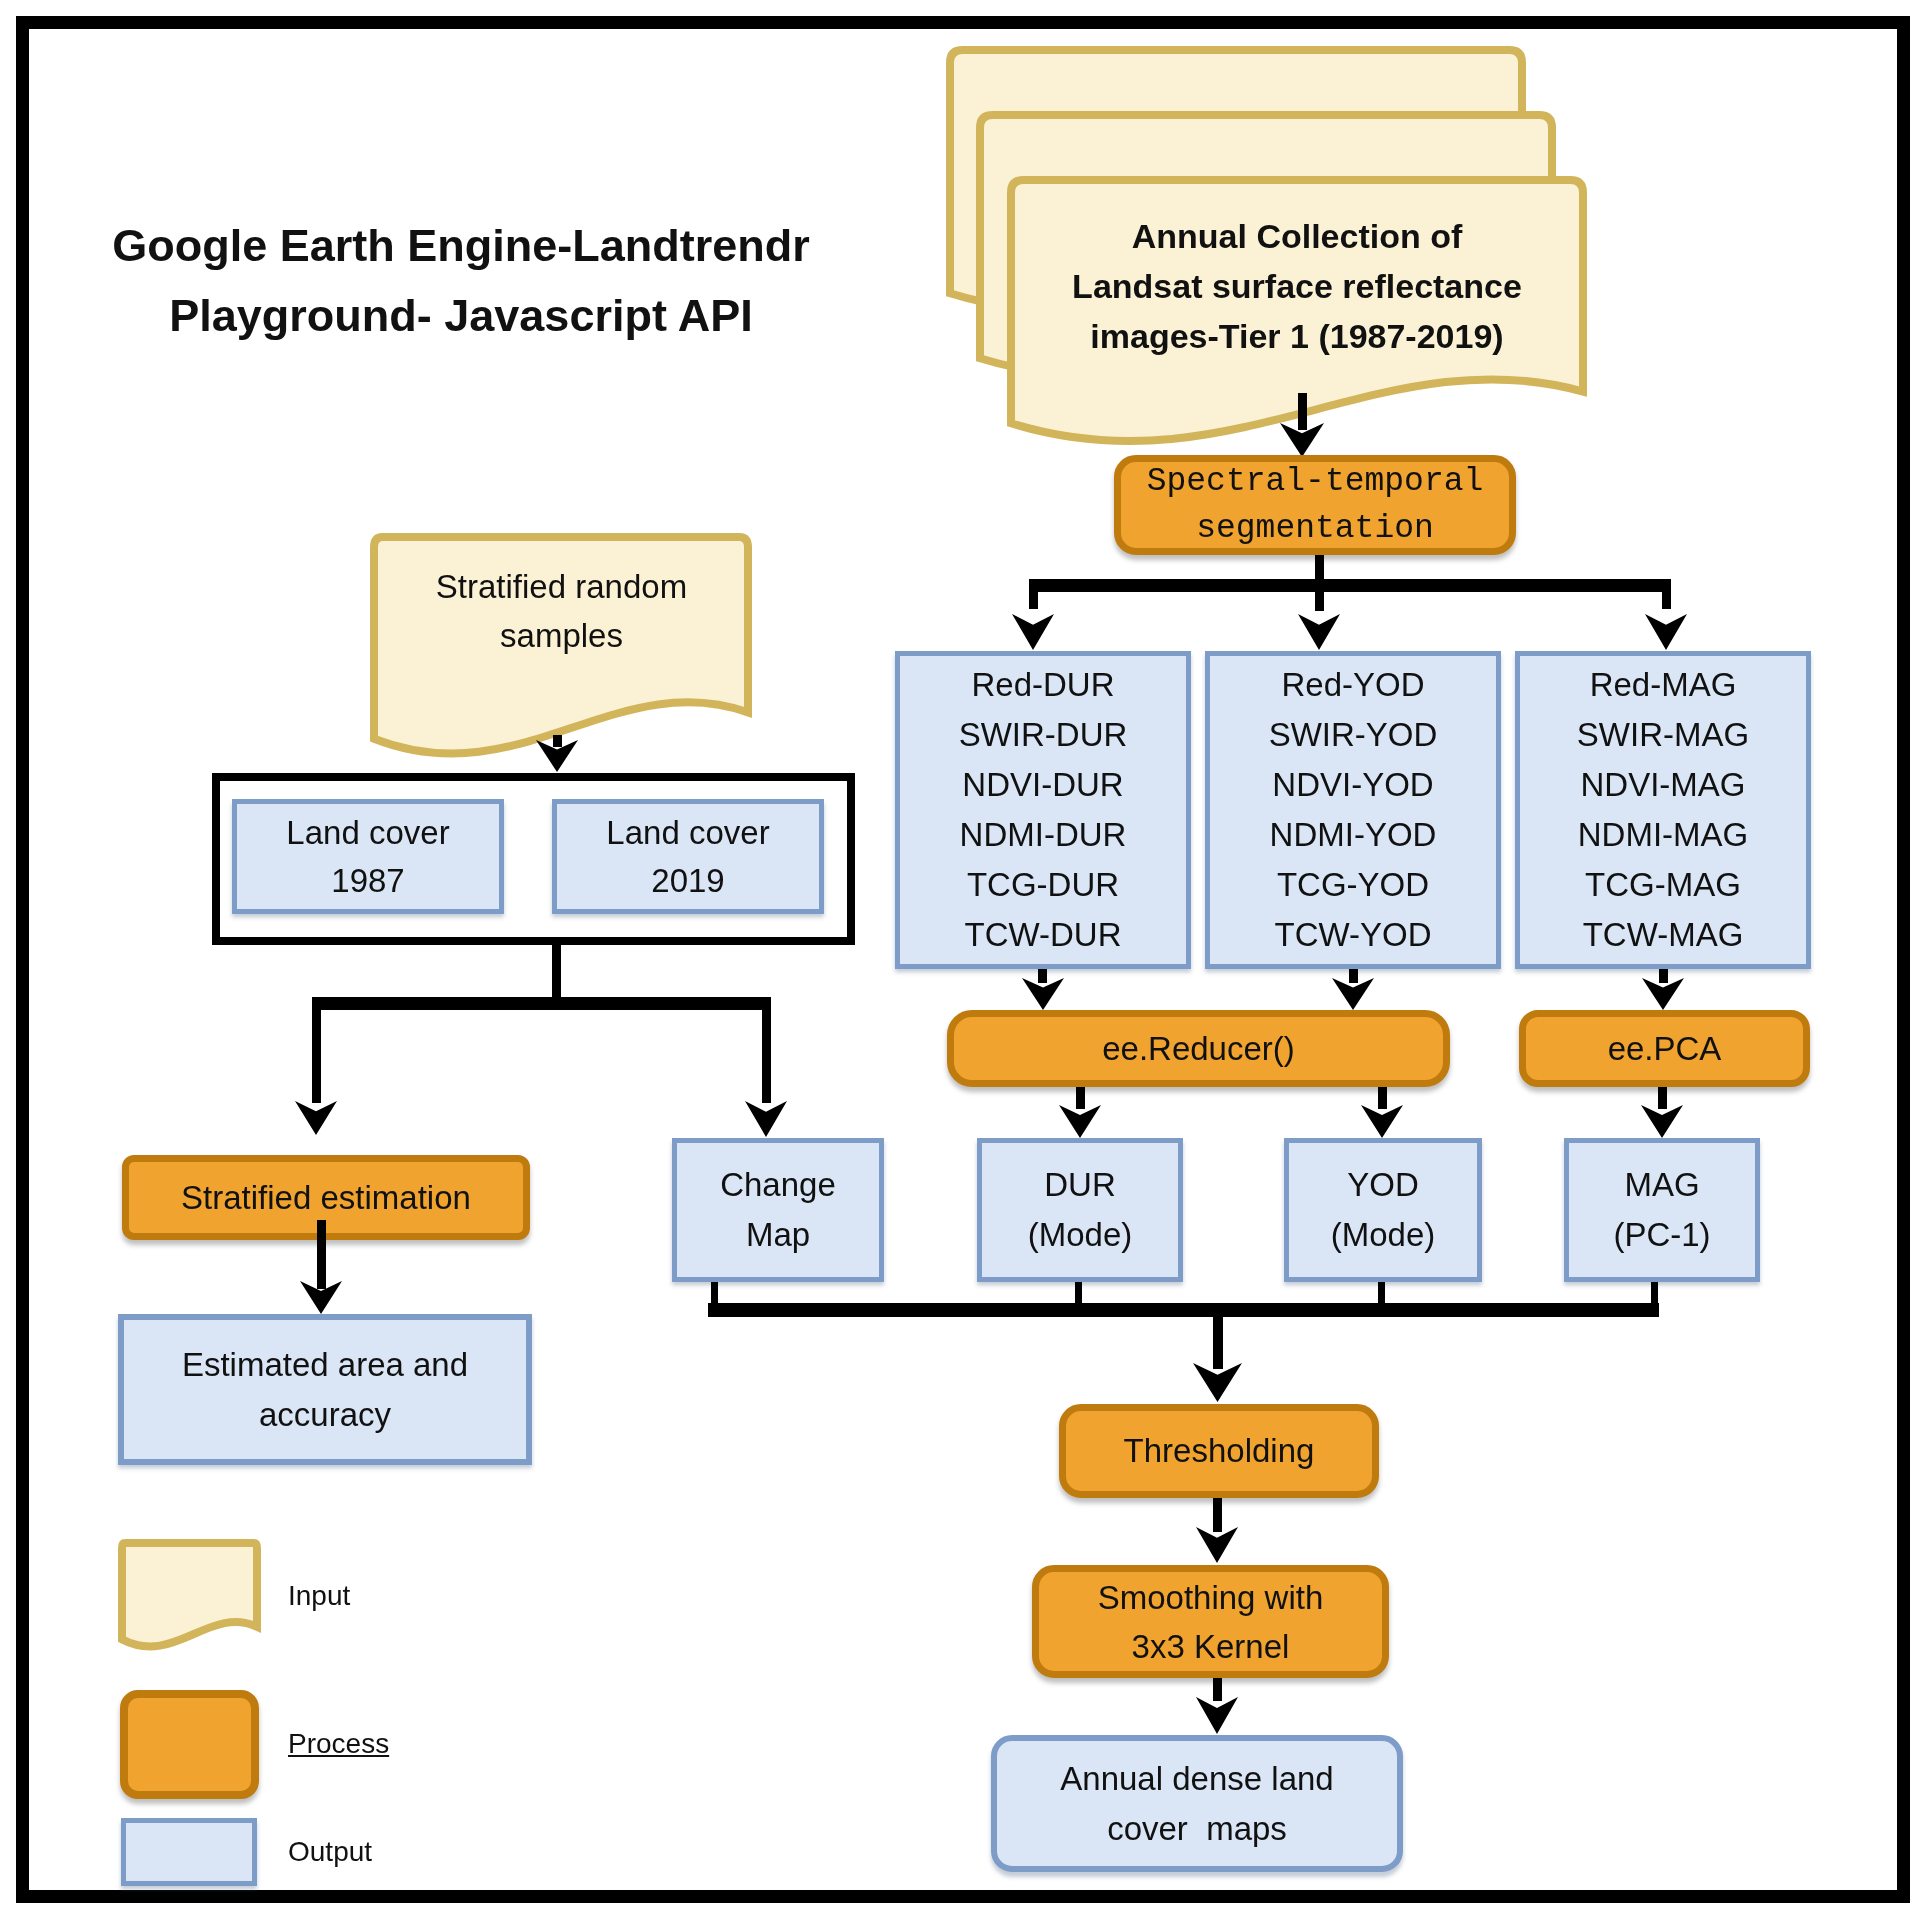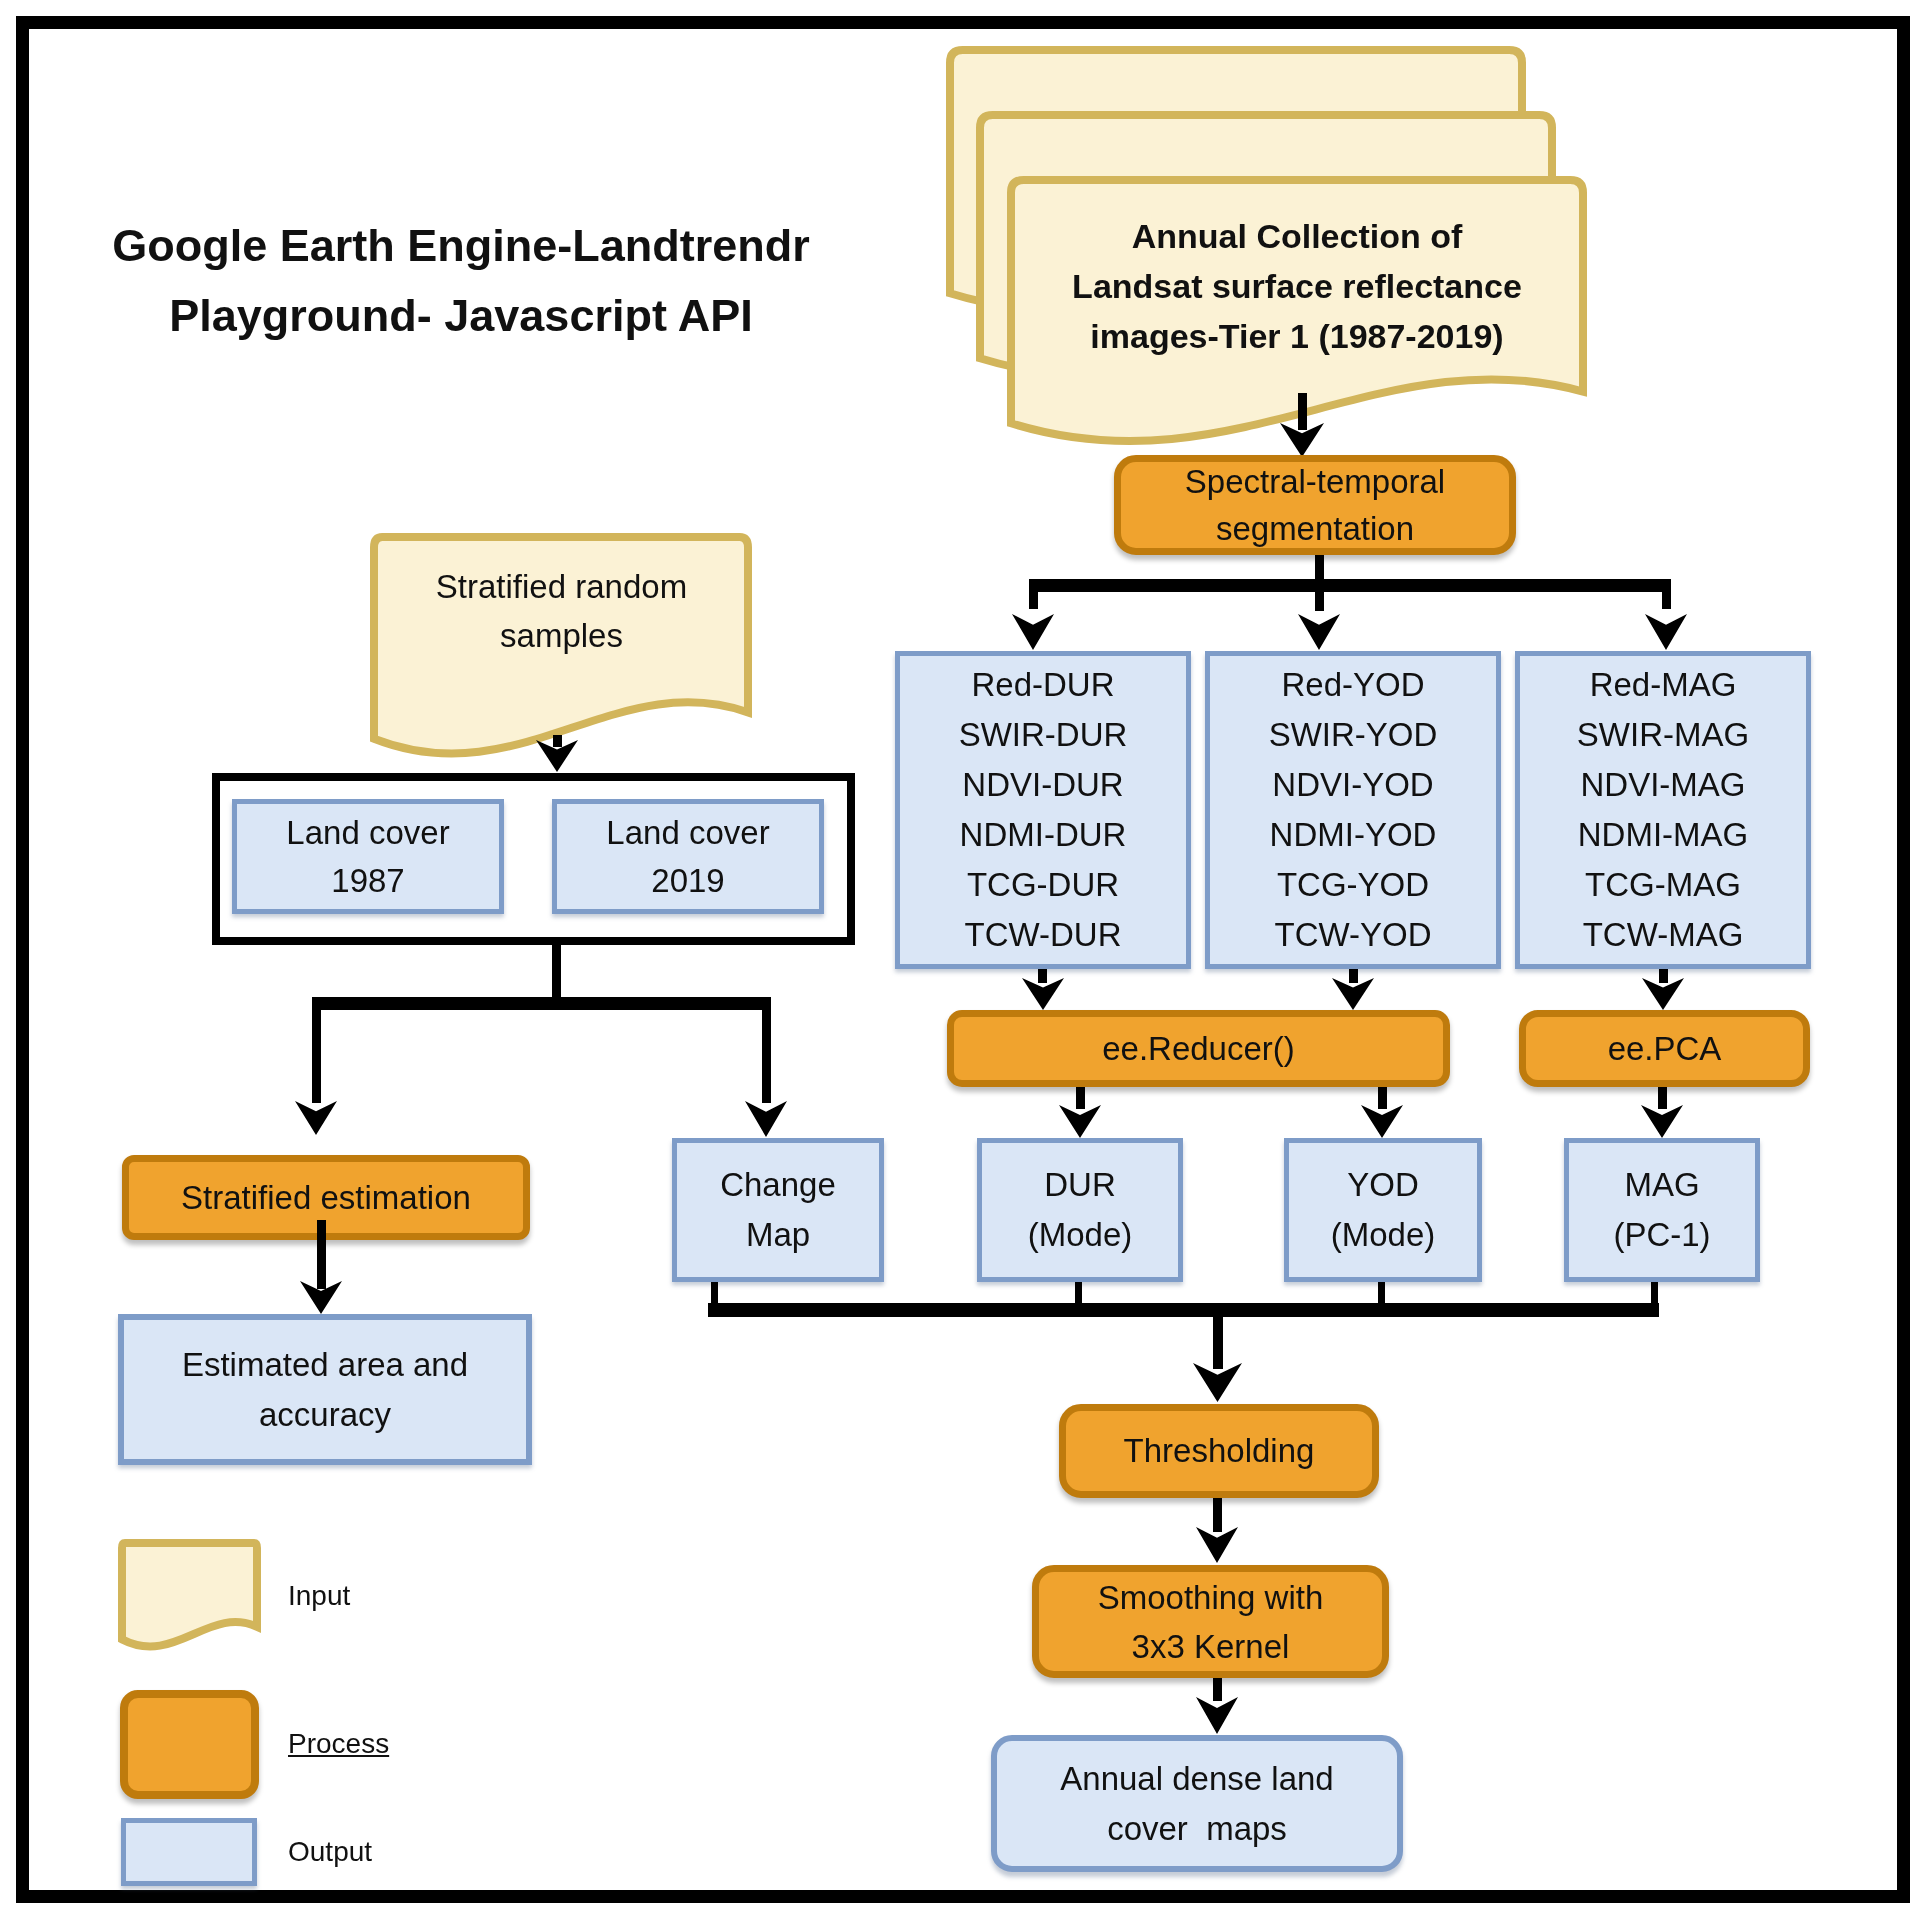--- a/index.html
+++ b/index.html
@@ -44,21 +44,21 @@
         <path d="M24 0 H1056 Q1080 0 1080 24 V400 C700 295 420 590 0 460 V24 Q0 0 24 0 Z"></path>
       </svg>
   </div>
   <div class="doctext" style="left:1051px;top:211px;width:492px;">Annual Collection of
 Landsat surface reflectance
 images-Tier 1 (1987-2019)</div>
 
   <div class="ln" style="left:1298px;top:393px;width:8.5px;height:37px;"></div>
   <div class="ah" style="left:1280px;top:423px;width:44px;height:34px;"></div>
 
-  <div class="box process" style="left:1114px;top:455px;width:402px;height:100px;line-height:47px;">
+  <div class="box process" style="left:1114px;top:455px;width:402px;height:100px;line-height:47px;font-family:Liberation Mono, monospace;">
     <span class="label">Spectral-temporal
 segmentation</span>
   </div>
 
   <div class="ln" style="left:1315px;top:555px;width:8.5px;height:30px;"></div>
   <div class="ln" style="left:1029px;top:579px;width:642px;height:12.7px;"></div>
   <div class="ln" style="left:1029px;top:579px;width:8.5px;height:30px;"></div>
   <div class="ah" style="left:1012px;top:614px;width:42px;height:36px;"></div>
   <div class="ln" style="left:1315px;top:592px;width:8.5px;height:19px;"></div>
   <div class="ah" style="left:1298px;top:614px;width:42px;height:36px;"></div>
@@ -90,21 +90,21 @@
 TCW-MAG</span>
   </div>
 
   <div class="ln" style="left:1038px;top:969px;width:8.5px;height:13.8px;"></div>
   <div class="ah" style="left:1022px;top:978px;width:42px;height:32px;"></div>
   <div class="ln" style="left:1349px;top:969px;width:8.5px;height:13.8px;"></div>
   <div class="ah" style="left:1332px;top:978px;width:42px;height:32px;"></div>
   <div class="ln" style="left:1659px;top:969px;width:8.5px;height:13.8px;"></div>
   <div class="ah" style="left:1642px;top:978px;width:42px;height:32px;"></div>
 
-  <div class="box process" style="left:947px;top:1010px;width:503px;height:77px;border-radius:15px;">
+  <div class="box process" style="left:947px;top:1010px;width:503px;height:77px;border-radius:25px;">
     <span class="label">ee.Reducer()</span>
   </div>
   <div class="box process" style="left:1519px;top:1010px;width:291px;height:77px;border-radius:19px;">
     <span class="label">ee.PCA</span>
   </div>
 
   <div class="ln" style="left:1076px;top:1087px;width:8.5px;height:22px;"></div>
   <div class="ah" style="left:1059px;top:1105px;width:42px;height:33px;"></div>
   <div class="ln" style="left:1378px;top:1087px;width:8.5px;height:22px;"></div>
   <div class="ah" style="left:1361px;top:1105px;width:42px;height:33px;"></div>

